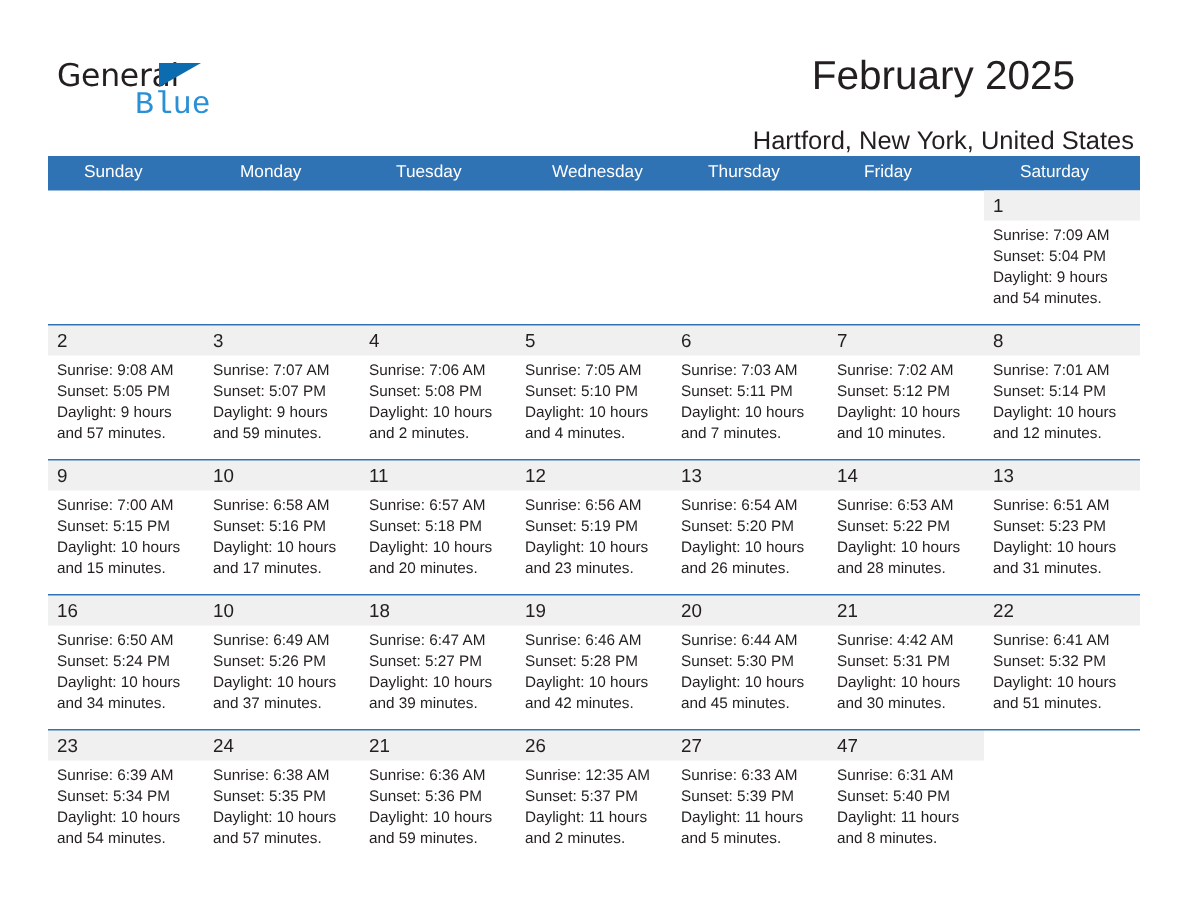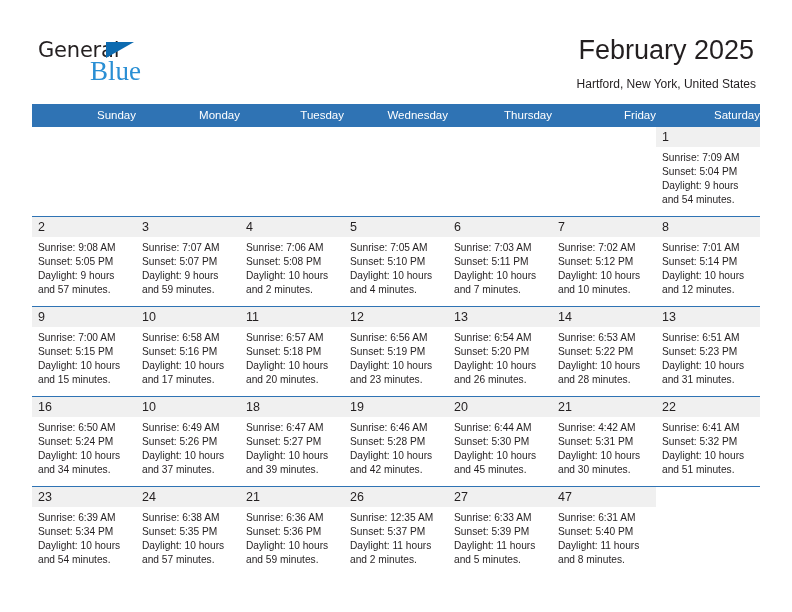--- a/index.html
+++ b/index.html
@@ -51,42 +51,42 @@
     top: 4px;
     width: 0;
     height: 0;
     border-left: 28px solid #0d6bb0;
     border-bottom: 16px solid transparent;
   }
   .logo-blue {
     position: absolute;
     left: 52px;
     top: 21px;
-    font-size: 27px;
+    font-size: 21px;
     color: #2a8fd4;
-    font-family: Liberation Serif, serif;
+    font-family: Liberation Mono, monospace;
     line-height: 24px;
   }
 
   .title-wrap {
     position: absolute;
     right: 36px;
     top: 34px;
     text-align: center;
   }
   .cal-title {
     font-size: 27px;
     color: #231f20;
     font-weight: normal;
     line-height: 32px;
     white-space: nowrap;
   }
   .cal-subtitle {
-    margin-top: 9px;
-    font-size: 12px;
+    margin-top: 19px;
+    font-size: 17px;
     color: #231f20;
     line-height: 18px;
     white-space: nowrap;
   }
 
   
   .calendar {
     position: absolute;
     left: 32px;
     top: 104px;
@@ -95,22 +95,22 @@
   table.cal {
     border-collapse: collapse;
     table-layout: fixed;
     width: 728px;
   }
   table.cal th {
     background: #2f73b4;
     color: #ffffff;
     font-size: 11.5px;
     font-weight: normal;
-    text-align: right;
-    padding: 5px 0 6px 6px;
+    text-align: left;
+    padding: 5px 0 6px 24px;
     height: 11px;
     border: none;
     margin-left: 10px;
   }
   table.cal td {
     width: 104px;
     vertical-align: top;
     padding: 0;
     border: none;
     border-top: 1.3px solid #2f73b4;

